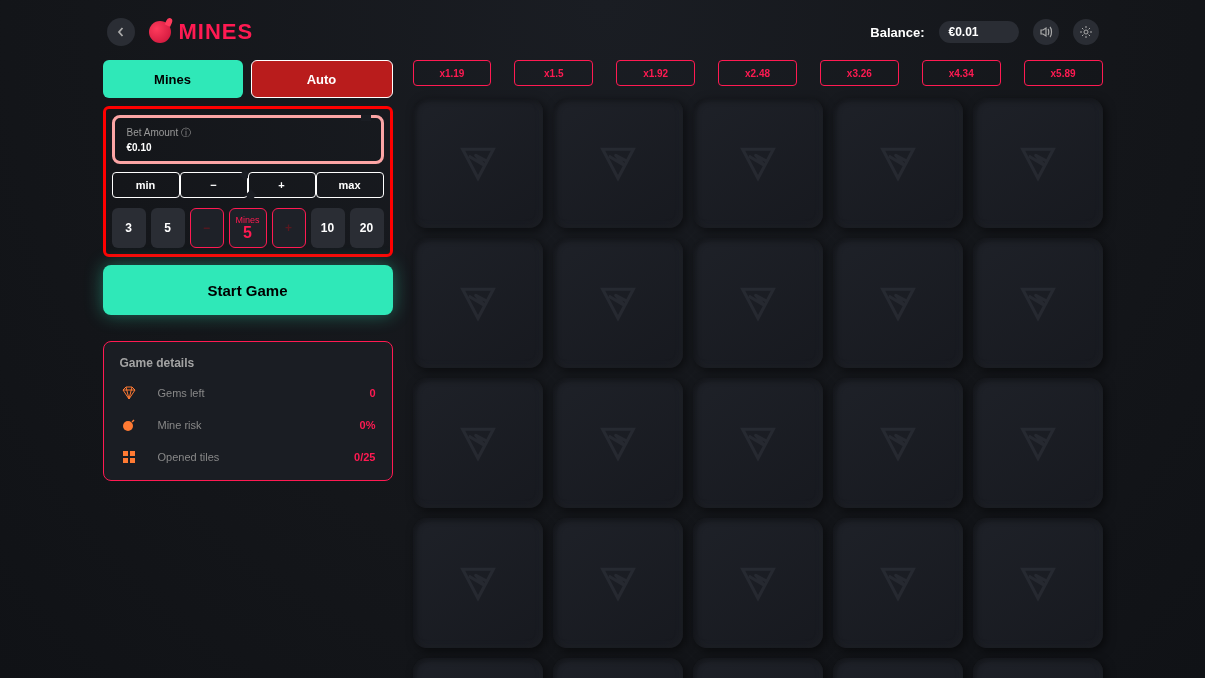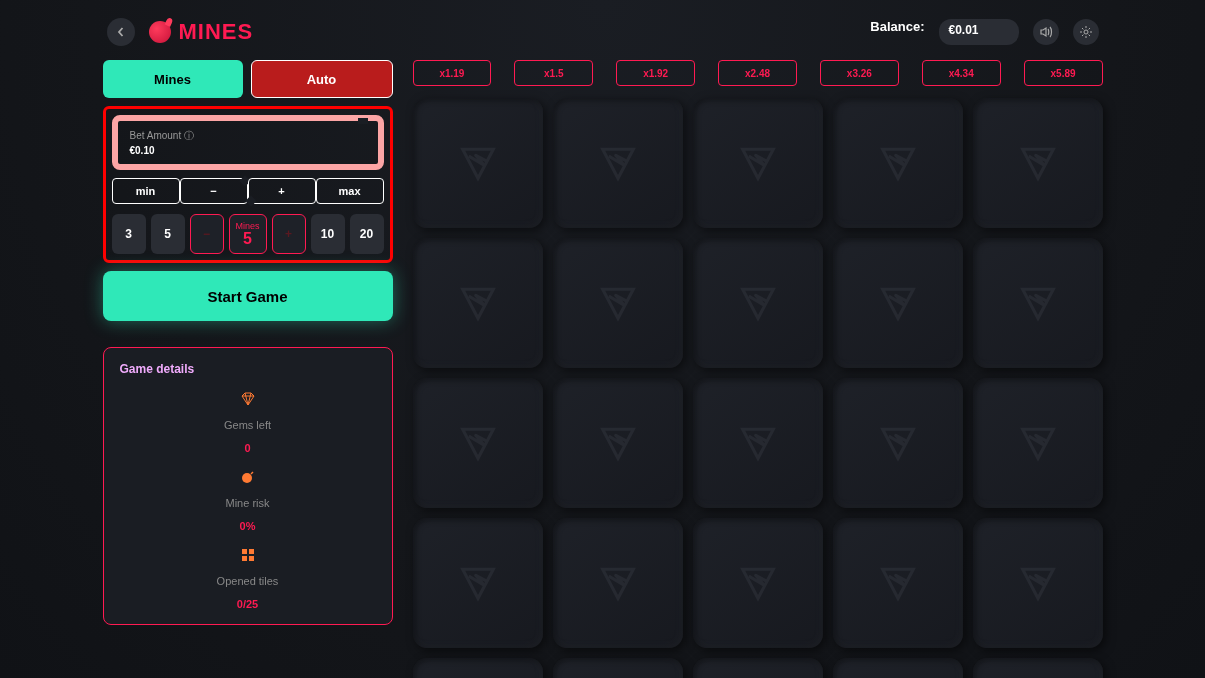--- a/index.html
+++ b/index.html
@@ -15,39 +15,39 @@
   .header-row { display: flex; align-items: center; max-width: 1000px; margin: 0 auto 14px; padding: 0 4px; }
   .back-btn {
     width: 28px; height: 28px; border-radius: 50%;
     background: #2a2d34; display:flex; align-items:center; justify-content:center;
     cursor:pointer; font-size:14px; color:#888; margin-right:14px;
   }
   .title { display:flex; align-items:center; gap:8px; }
   .title-icon { width:22px; height:22px; background: radial-gradient(circle at 35% 35%, #ff3b5c, #c71238); border-radius:50%; position:relative; }
   .title-icon::after { content:''; position:absolute; top:-3px; right:-1px; width:6px; height:8px; background:#ff3b5c; border-radius:50% 50% 0 0; transform:rotate(25deg);}
   .title-text { color:#ff1a52; font-weight:800; font-size:22px; letter-spacing:1px; }
-  .balance-wrap { margin-left:auto; display:flex; gap:14px; }
+  .balance-wrap { margin-left:auto; display:flex; align-items:center; gap:14px; }
   .balance-label { font-size:13px; font-weight:700; color:#fff; }
   .balance-pill { background:#2a2d34; border-radius:12px; padding:4px 18px 4px 10px; font-size:12px; font-weight:700; min-width:80px; }
   .icon-btn { width:26px; height:26px; border-radius:50%; background:#2a2d34; display:flex; align-items:center; justify-content:center; cursor:pointer; color:#888; font-size:13px; }
 
   
   .left-panel { width: 290px; }
   .mode-tabs { display:flex; gap:8px; margin-bottom:8px; }
   .mode-tab {
     flex:1; height:38px; display:flex; align-items:center; justify-content:center;
     font-size:13px; font-weight:700; cursor:pointer; border-radius:6px;
   }
   .mode-tab.active { background:#2fe8b8; color:#000; }
   .mode-tab.inactive { background:#b91c1c; color:#fff; border:1px solid #fff; }
 
   .highlight-box { border:3px solid #ff0000; border-radius:6px; padding:6px 6px; margin-bottom:8px; }
 
   .bet-box {
-    border:6px solid #fca5a5; border-radius:8px; padding:8px 12px; margin-bottom:8px;
+    border:3px solid #fca5a5; border-radius:8px; padding:8px 12px; margin-bottom:8px;
     position:relative;
   }
   .bet-box::before { content:''; position:absolute; top:-3px; right:10px; width:10px; height:6px; background:#1a1d23; }
   .bet-label { font-size:10px; color:#999; margin-bottom:2px; }
   .bet-amount { font-size:10px; font-weight:700; color:#fff; }
 
   .bet-controls { display:flex; margin-bottom:10px; }
   .bet-ctrl {
     flex:1; height:26px; border:1px solid #fff; border-radius:4px;
     display:flex; align-items:center; justify-content:center; font-size:11px; font-weight:700;
@@ -73,22 +73,22 @@
   .start-btn {
     height:50px; width:100%; background:#2fe8b8; color:#000; font-weight:800; font-size:15px;
     border-radius:8px; display:flex; align-items:center; justify-content:center; cursor:pointer;
     box-shadow: 0 0 18px rgba(47,232,184,0.4);
   }
 
   .details-card {
     margin-top:26px; border:1px solid #ff1a52; border-radius:8px; padding:14px 16px;
     background:#1a1d23;
   }
-  .details-title { color:#f0abfc; font-size:12px; font-weight:700; margin-bottom:14px; }
-  .detail-row { display:flex; align-items:center; gap:11px; margin-bottom:14px; font-size:11px;flex-direction:column; }
+  .details-title { color:#a3a3a3; font-size:12px; font-weight:700; margin-bottom:14px; }
+  .detail-row { display:flex; align-items:center; gap:20px; margin-bottom:14px; font-size:11px; }
   .detail-row:last-child { margin-bottom:0; }
   .detail-icon { width:18px; height:18px; display:flex; align-items:center; justify-content:center; }
   .detail-label { color:#888; flex:1; }
   .detail-value { color:#ff1a52; font-weight:700; }
 
   
   .right-panel { flex:1; }
   .mult-row { display:flex; gap:23px; margin-bottom:12px;justify-content:center; }
   .mult-chip {
     flex:1; height:26px; border:1px solid #ff1a52; border-radius:4px;

